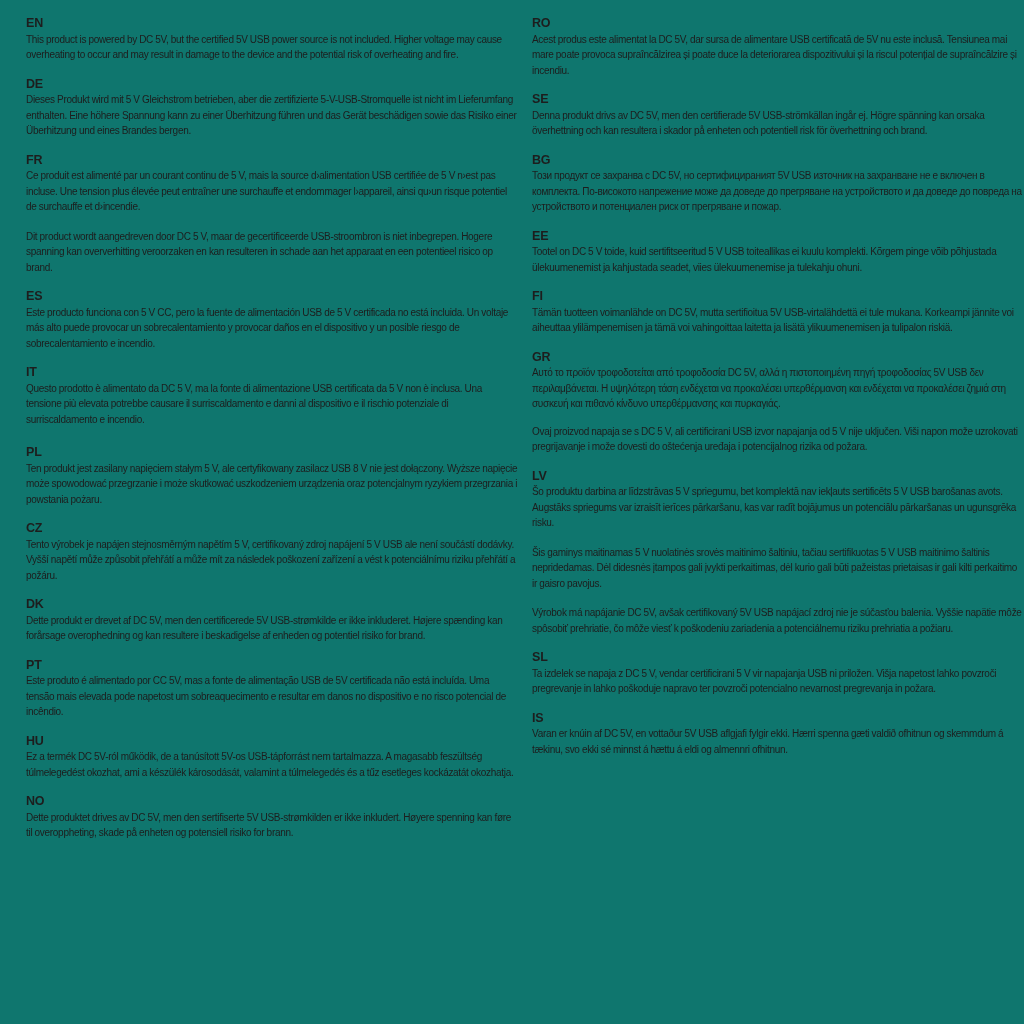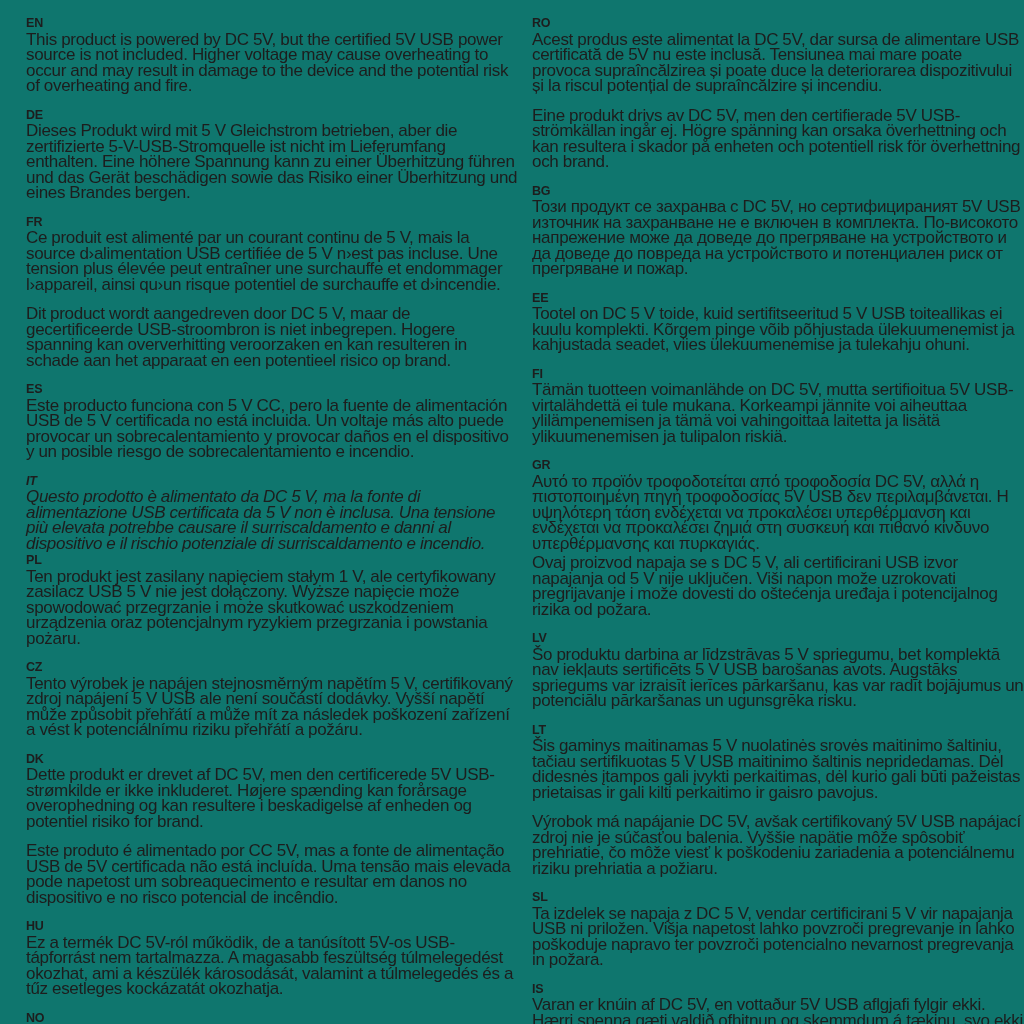--- a/index.html
+++ b/index.html
@@ -23,28 +23,28 @@
     flex: 0 0 492px;
   }
   section { margin-bottom: 14px; }
   section h2 {
     font-size: 12.5px;
     line-height: 15.5px;
     font-weight: 700;
     letter-spacing: -0.2px;
   }
   section p {
-    font-size: 17px;
+    font-size: 10px;
     line-height: 15.5px;
     letter-spacing: -0.3px;
     word-spacing: -0.2px;
   }
   
-  section[data-name="language-section-it"] { margin-bottom: 2px; font-style: italic; }
-  section[data-name="language-section-gr"] { margin-bottom: 4px; }
+  section[data-name="language-section-it"] { margin-bottom: 18px; }
+  section[data-name="language-section-gr"] { margin-bottom: 12px; }
 </style>
 </head>
 <body>
 
 <div class="page" data-name="safety-notice-page">
   <div class="columns" data-name="two-column-layout">
     <div class="col" data-name="column-left">
         <section data-name="language-section-en">
           <h2 data-name="language-code-label">EN</h2>
           <p data-name="language-paragraph">This product is powered by DC 5V, but the certified 5V USB power source is not included. Higher voltage may cause overheating to occur and may result in damage to the device and the potential risk of overheating and fire.</p>
@@ -63,49 +63,51 @@
         <section data-name="language-section-es">
           <h2 data-name="language-code-label">ES</h2>
           <p data-name="language-paragraph">Este producto funciona con 5 V CC, pero la fuente de alimentación USB de 5 V certificada no está incluida. Un voltaje más alto puede provocar un sobrecalentamiento y provocar daños en el dispositivo y un posible riesgo de sobrecalentamiento e incendio.</p>
         </section>
         <section data-name="language-section-it">
           <h2 data-name="language-code-label">IT</h2>
           <p data-name="language-paragraph">Questo prodotto è alimentato da DC 5 V, ma la fonte di alimentazione USB certificata da 5 V non è inclusa. Una tensione più elevata potrebbe causare il surriscaldamento e danni al dispositivo e il rischio potenziale di surriscaldamento e incendio.</p>
         </section>
         <section data-name="language-section-pl">
           <h2 data-name="language-code-label">PL</h2>
-          <p data-name="language-paragraph">Ten produkt jest zasilany napięciem stałym 1 V, ale certyfikowany zasilacz USB 5 V nie jest dołączony. Wyższe napięcie może spowodować przegrzanie i może skutkować uszkodzeniem urządzenia oraz potencjalnym ryzykiem przegrzania i powstania pożaru.</p>
+          <p data-name="language-paragraph">Ten produkt jest zasilany napięciem stałym 5 V, ale certyfikowany zasilacz USB 8 V nie jest dołączony. Wyższe napięcie może spowodować przegrzanie i może skutkować uszkodzeniem urządzenia oraz potencjalnym ryzykiem przegrzania i powstania pożaru.</p>
         </section>
         <section data-name="language-section-cz">
           <h2 data-name="language-code-label">CZ</h2>
           <p data-name="language-paragraph">Tento výrobek je napájen stejnosměrným napětím 5 V, certifikovaný zdroj napájení 5 V USB ale není součástí dodávky. Vyšší napětí může způsobit přehřátí a může mít za následek poškození zařízení a vést k potenciálnímu riziku přehřátí a požáru.</p>
         </section>
         <section data-name="language-section-dk">
           <h2 data-name="language-code-label">DK</h2>
           <p data-name="language-paragraph">Dette produkt er drevet af DC 5V, men den certificerede 5V USB-strømkilde er ikke inkluderet. Højere spænding kan forårsage overophedning og kan resultere i beskadigelse af enheden og potentiel risiko for brand.</p>
         </section>
         <section data-name="language-section-pt">
+          <h2 data-name="language-code-label">PT</h2>
           <p data-name="language-paragraph">Este produto é alimentado por CC 5V, mas a fonte de alimentação USB de 5V certificada não está incluída. Uma tensão mais elevada pode napetost um sobreaquecimento e resultar em danos no dispositivo e no risco potencial de incêndio.</p>
         </section>
         <section data-name="language-section-hu">
           <h2 data-name="language-code-label">HU</h2>
           <p data-name="language-paragraph">Ez a termék DC 5V-ról működik, de a tanúsított 5V-os USB-tápforrást nem tartalmazza. A magasabb feszültség túlmelegedést okozhat, ami a készülék károsodását, valamint a túlmelegedés és a tűz esetleges kockázatát okozhatja.</p>
         </section>
         <section data-name="language-section-no">
           <h2 data-name="language-code-label">NO</h2>
           <p data-name="language-paragraph">Dette produktet drives av DC 5V, men den sertifiserte 5V USB-strømkilden er ikke inkludert. Høyere spenning kan føre til overoppheting, skade på enheten og potensiell risiko for brann.</p>
         </section>
       </div>
     <div class="col" data-name="column-right">
         <section data-name="language-section-ro">
           <h2 data-name="language-code-label">RO</h2>
           <p data-name="language-paragraph">Acest produs este alimentat la DC 5V, dar sursa de alimentare USB certificată de 5V nu este inclusă. Tensiunea mai mare poate provoca supraîncălzirea și poate duce la deteriorarea dispozitivului și la riscul potențial de supraîncălzire și incendiu.</p>
         </section>
         <section data-name="language-section-se">
-          <p data-name="language-paragraph">Eine produkt drivs av DC 5V, men den certifierade 5V USB-strömkällan ingår ej. Högre spänning kan orsaka överhettning och kan resultera i skador på enheten och potentiell risk för överhettning och brand.</p>
+          <h2 data-name="language-code-label">SE</h2>
+          <p data-name="language-paragraph">Denna produkt drivs av DC 5V, men den certifierade 5V USB-strömkällan ingår ej. Högre spänning kan orsaka överhettning och kan resultera i skador på enheten och potentiell risk för överhettning och brand.</p>
         </section>
         <section data-name="language-section-bg">
           <h2 data-name="language-code-label">BG</h2>
           <p data-name="language-paragraph">Този продукт се захранва с DC 5V, но сертифицираният 5V USB източник на захранване не е включен в комплекта. По-високото напрежение може да доведе до прегряване на устройството и да доведе до повреда на устройството и потенциален риск от прегряване и пожар.</p>
         </section>
         <section data-name="language-section-ee">
           <h2 data-name="language-code-label">EE</h2>
           <p data-name="language-paragraph">Tootel on DC 5 V toide, kuid sertifitseeritud 5 V USB toiteallikas ei kuulu komplekti. Kõrgem pinge võib põhjustada ülekuumenemist ja kahjustada seadet, viies ülekuumenemise ja tulekahju ohuni.</p>
         </section>
         <section data-name="language-section-fi">
@@ -117,21 +119,20 @@
           <p data-name="language-paragraph">Αυτό το προϊόν τροφοδοτείται από τροφοδοσία DC 5V, αλλά η πιστοποιημένη πηγή τροφοδοσίας 5V USB δεν περιλαμβάνεται. Η υψηλότερη τάση ενδέχεται να προκαλέσει υπερθέρμανση και ενδέχεται να προκαλέσει ζημιά στη συσκευή και πιθανό κίνδυνο υπερθέρμανσης και πυρκαγιάς.</p>
         </section>
         <section data-name="language-section-hr">
           <p data-name="language-paragraph">Ovaj proizvod napaja se s DC 5 V, ali certificirani USB izvor napajanja od 5 V nije uključen. Viši napon može uzrokovati pregrijavanje i može dovesti do oštećenja uređaja i potencijalnog rizika od požara.</p>
         </section>
         <section data-name="language-section-lv">
           <h2 data-name="language-code-label">LV</h2>
           <p data-name="language-paragraph">Šo produktu darbina ar līdzstrāvas 5 V spriegumu, bet komplektā nav iekļauts sertificēts 5 V USB barošanas avots. Augstāks spriegums var izraisīt ierīces pārkaršanu, kas var radīt bojājumus un potenciālu pārkaršanas un ugunsgrēka risku.</p>
         </section>
         <section data-name="language-section-lt">
-          <h2 data-name="language-code-label">LT</h2>
           <p data-name="language-paragraph">Šis gaminys maitinamas 5 V nuolatinės srovės maitinimo šaltiniu, tačiau sertifikuotas 5 V USB maitinimo šaltinis nepridedamas. Dėl didesnės įtampos gali įvykti perkaitimas, dėl kurio gali būti pažeistas prietaisas ir gali kilti perkaitimo ir gaisro pavojus.</p>
         </section>
         <section data-name="language-section-sk">
           <p data-name="language-paragraph">Výrobok má napájanie DC 5V, avšak certifikovaný 5V USB napájací zdroj nie je súčasťou balenia. Vyššie napätie môže spôsobiť prehriatie, čo môže viesť k poškodeniu zariadenia a potenciálnemu riziku prehriatia a požiaru.</p>
         </section>
         <section data-name="language-section-sl">
           <h2 data-name="language-code-label">SL</h2>
           <p data-name="language-paragraph">Ta izdelek se napaja z DC 5 V, vendar certificirani 5 V vir napajanja USB ni priložen. Višja napetost lahko povzroči pregrevanje in lahko poškoduje napravo ter povzroči potencialno nevarnost pregrevanja in požara.</p>
         </section>
         <section data-name="language-section-is">

